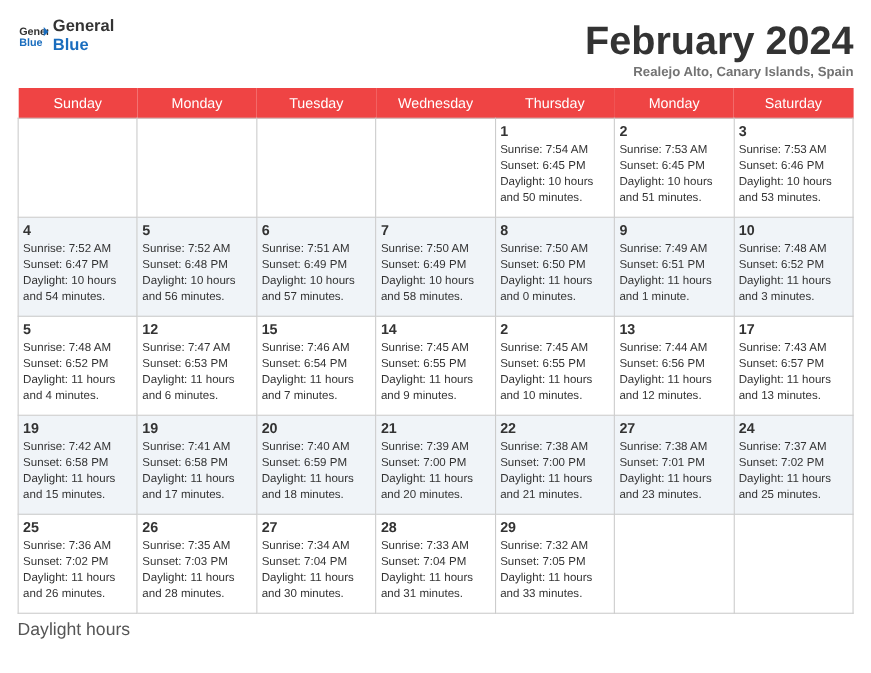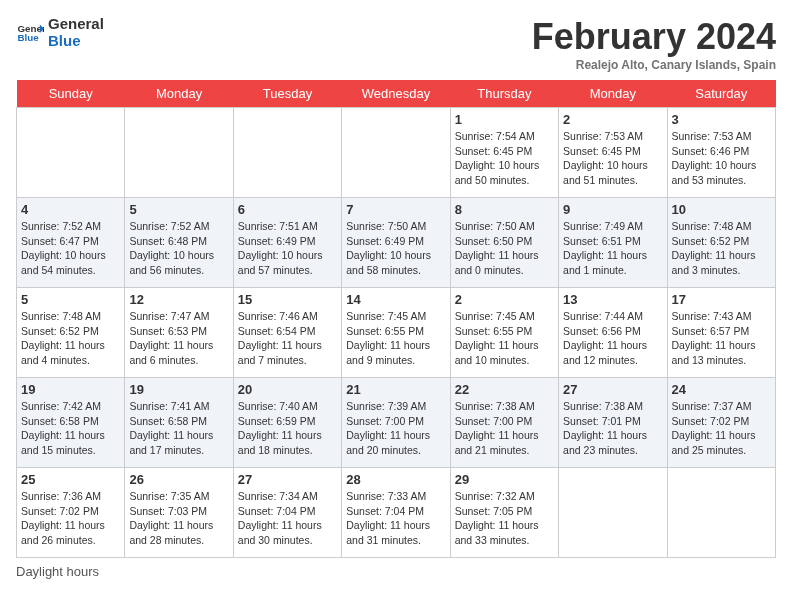--- a/index.html
+++ b/index.html
@@ -74,21 +74,21 @@
       background: #f9f9f9;
     }
     .row-shaded td {
       background: #f0f4f8;
     }
     .row-white td {
       background: #ffffff;
     }
     .footer-note {
       margin-top: 6px;
-      font-size: 13px;
+      font-size: 16px;
       color: #555;
     }
   </style>
 </head>
 <body>
 
 <div class="header-section">
   <div class="logo">
     <svg class="logo-icon" viewBox="0 0 40 40">
       <text x="2" y="18" font-size="14" font-weight="bold" fill="#333">General</text>

